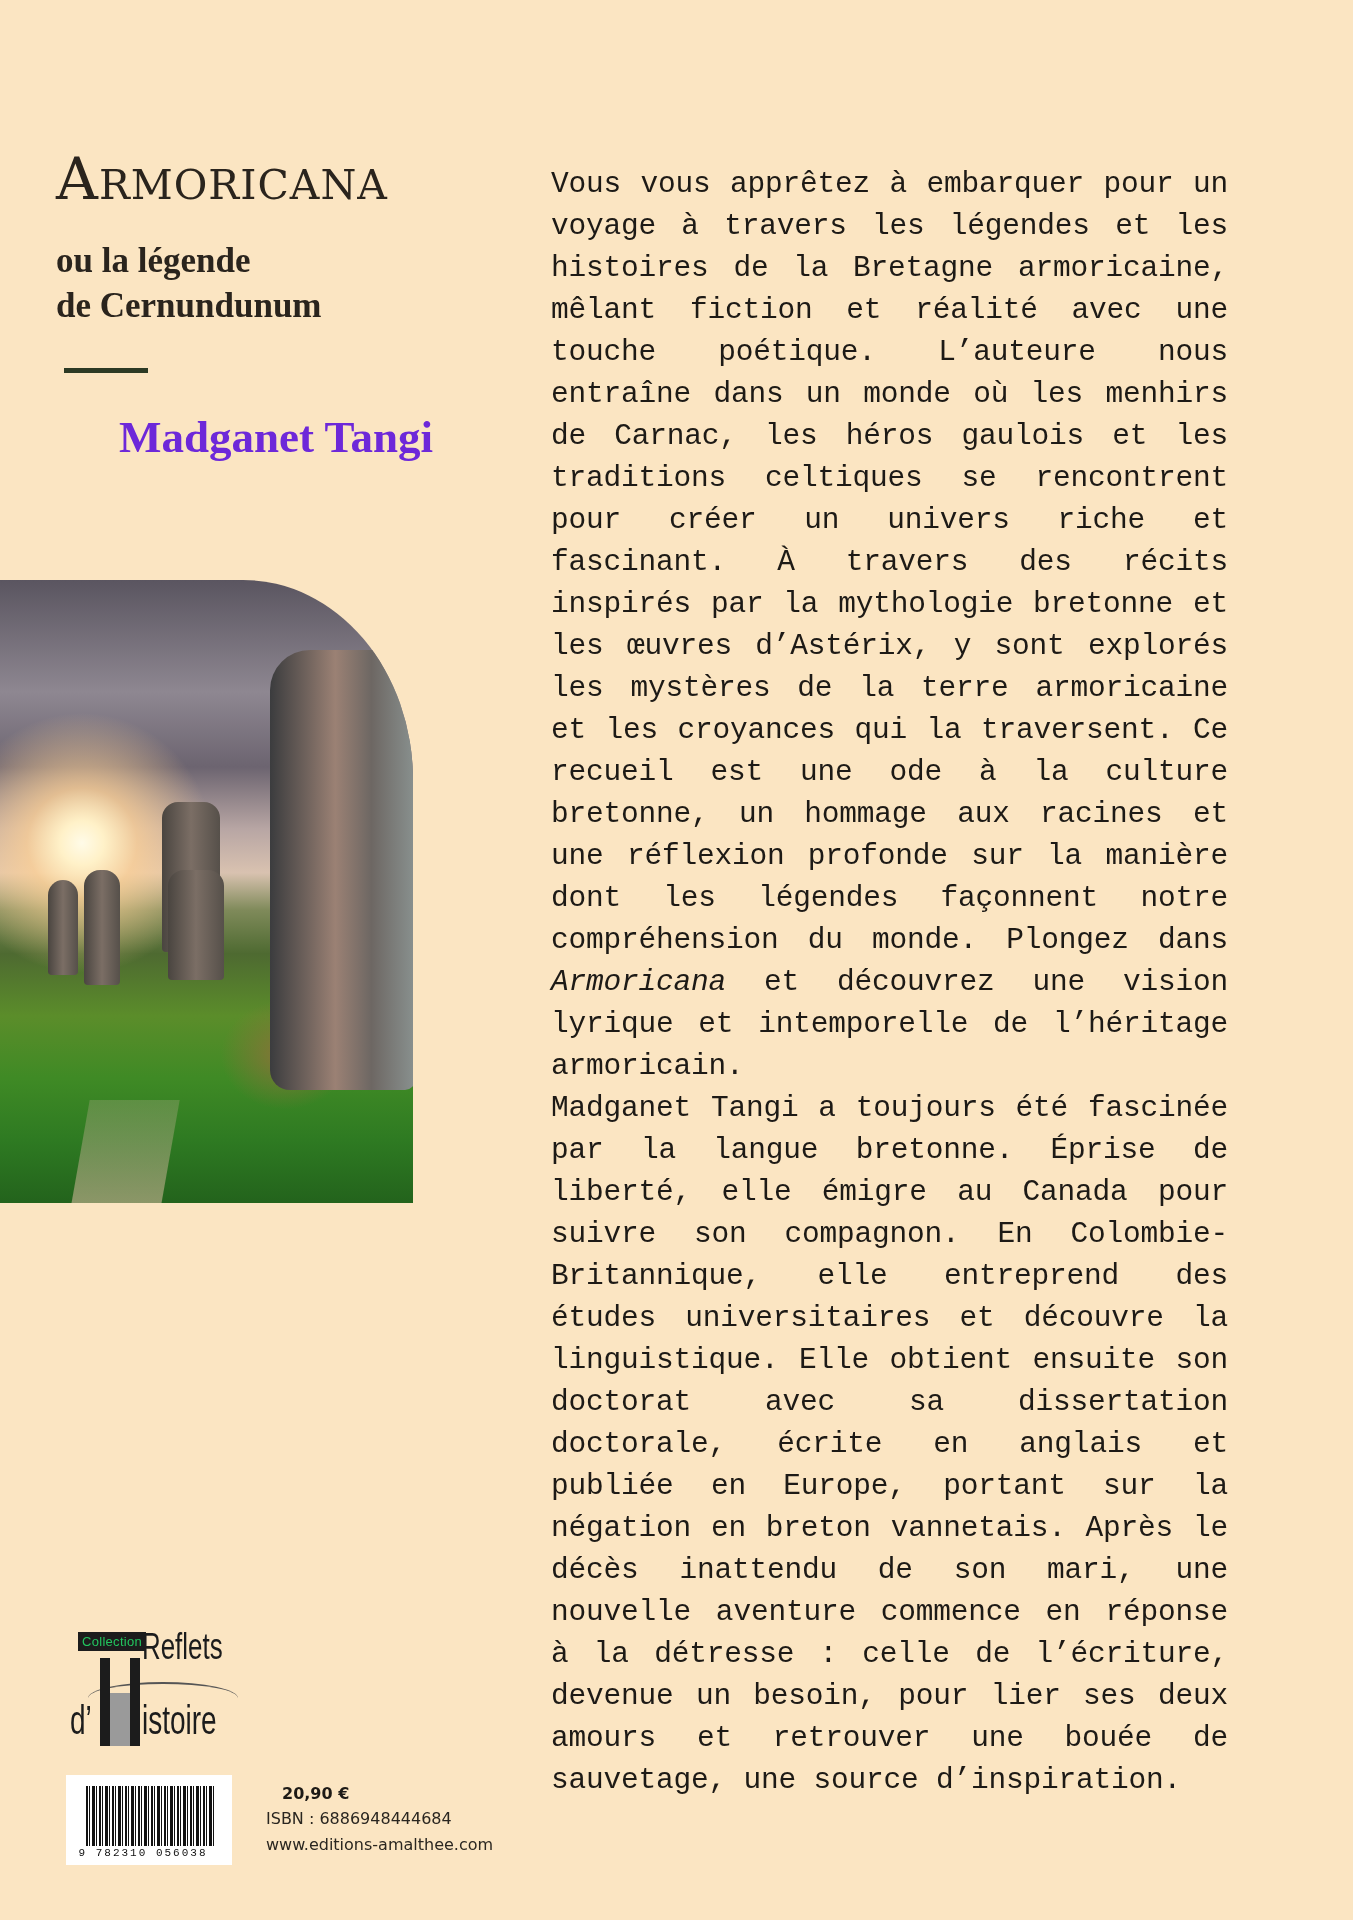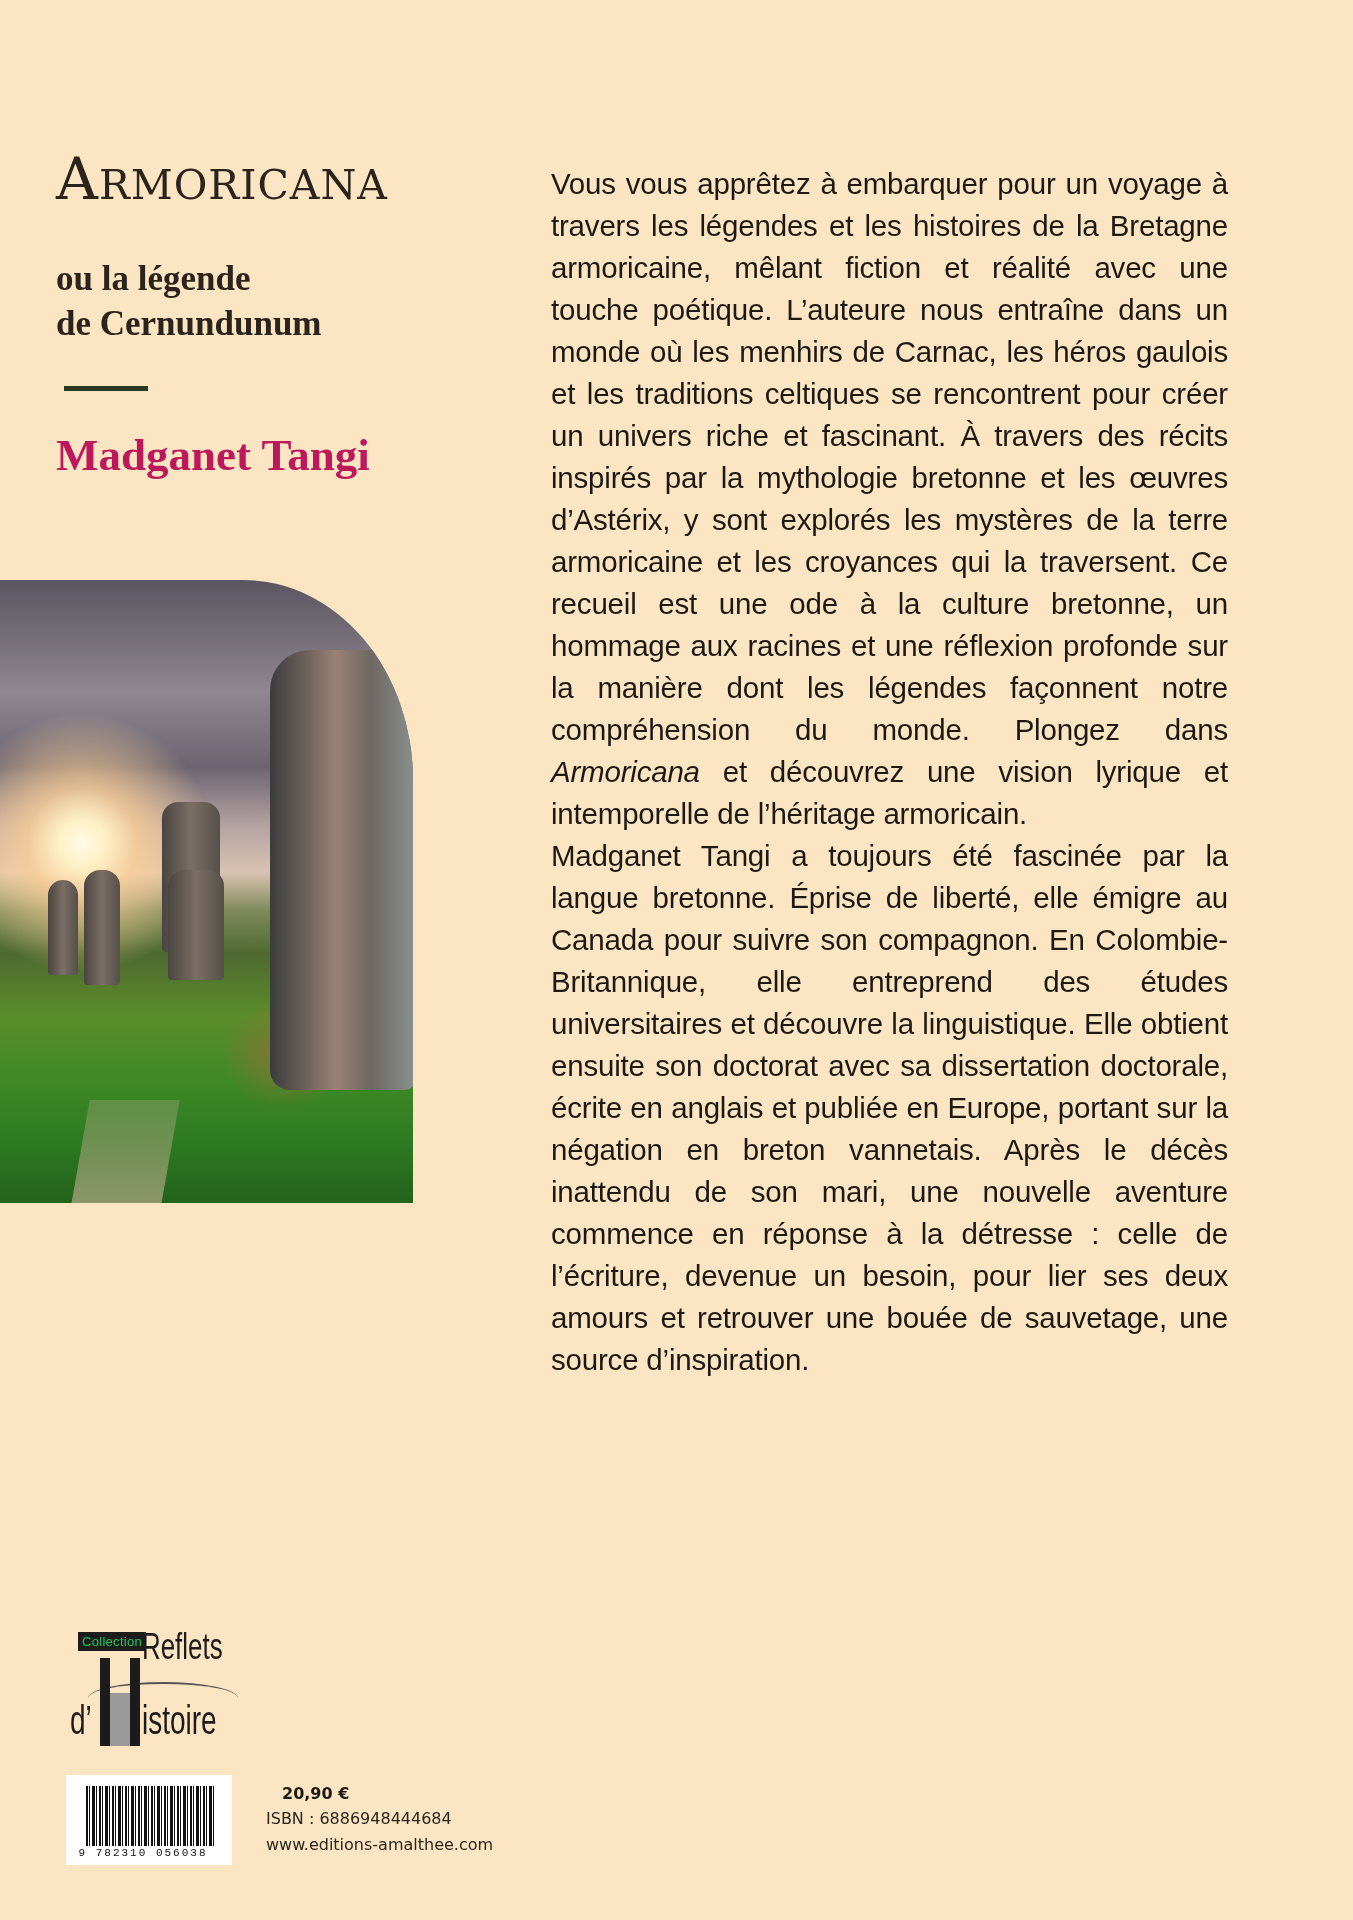--- a/index.html
+++ b/index.html
@@ -13,26 +13,26 @@
     .left-col { position: absolute; left: 56px; top: 150px; width: 440px; }
     .title {
       font-family: "DejaVu Serif", serif;
       font-size: 58px; letter-spacing: 1px;
       color: #2a241d; line-height: 1; margin: 0;
       font-variant: small-caps; font-weight: normal;
     }
     .subtitle {
       font-family: "Liberation Serif", serif; font-weight: bold;
       font-size: 35px; line-height: 45px; color: #2a241d;
-      margin-top: 48px;
+      margin-top: 30px;
     }
     .rule { width: 84px; height: 5px; background: #2c3a24; margin: 40px 0 0 8px; }
     .author {
       font-family: "Liberation Serif", serif; font-weight: bold;
-      font-size: 45px; color: #be185d; margin-top: 38px;
+      font-size: 45px; color: #6d28d9; margin-top: 38px; text-align: center;
     }
     .photo {
       position: absolute; left: 0; top: 580px; width: 413px; height: 623px;
       border-top-right-radius: 170px 200px;
       overflow: hidden;
       background:
         radial-gradient(circle at 82px 263px, #fffbe8 0, #fff1c8 22px, rgba(255,210,150,0.75) 55px, rgba(255,200,150,0) 130px),
         linear-gradient(180deg, #5a5560 0%, #8e8791 18%, #6c6470 30%, #b8a6a4 40%, #d9c2b0 47%, #7f8a5a 53%, #4e6a31 60%, #5b8d2a 70%, #3f8a25 80%, #2e7a22 90%, #23631c 100%);
     }
     .photo .stone-big {
@@ -49,21 +49,21 @@
       position: absolute; left: 80px; top: 520px; width: 90px; height: 110px;
       background: linear-gradient(180deg, rgba(180,170,140,0.3), rgba(190,175,140,0.7));
       transform: skewX(-10deg);
     }
     .photo .heather {
       position: absolute; left: 220px; top: 420px; width: 130px; height: 110px;
       background: radial-gradient(ellipse at center, rgba(150,110,60,0.8), rgba(120,90,50,0) 70%);
     }
     .right-col { position: absolute; left: 551px; top: 163px; width: 677px; }
     .para {
-      font-family: Liberation Sans, sans-serif;
+      font-family: Liberation Mono, monospace;
       font-size: 29.5px; line-height: 42px;
       text-align: justify; color: #1d1a16;
       margin: 0; letter-spacing: -0.2px;
     }
     .para em { font-style: italic; }
     .quote {
       font-family: "Liberation Serif", serif; font-style: italic; font-weight: bold;
       font-size: 33px; line-height: 45px; color: #2f3a26;
       text-align: justify; margin: 12px 0 0 0;
     }

